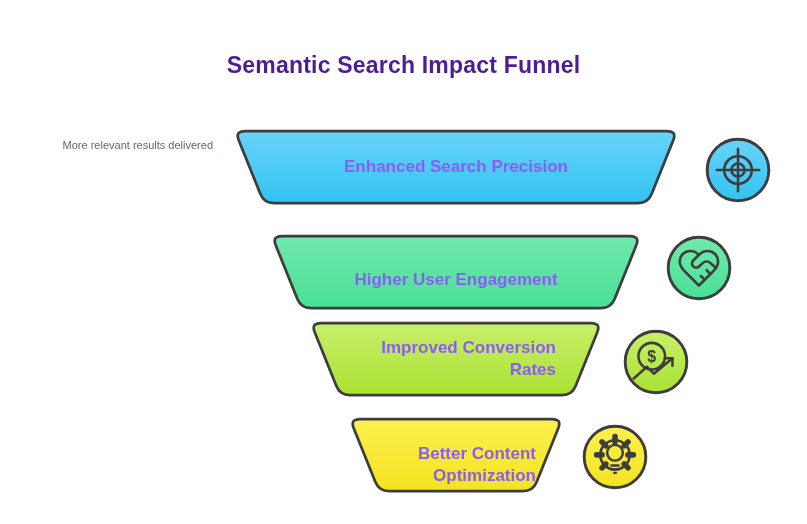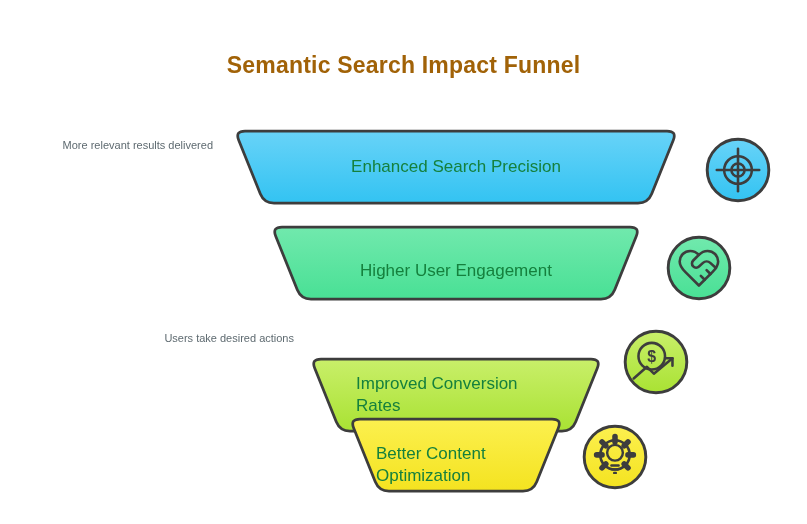--- a/index.html
+++ b/index.html
@@ -1,25 +1,25 @@
 <!DOCTYPE html>
 <html><head>
 <meta charset="utf-8">
 <style>
   html,body{margin:0;padding:0;background:#ffffff;}
   body{width:807px;height:524px;position:relative;overflow:hidden;
        font-family:"Liberation Sans", sans-serif;}
   .canvas{position:absolute;inset:0;}
   .title{position:absolute;top:52px;left:0;width:100%;text-align:center;
-         font-size:23px;font-weight:700;color:#a16207;letter-spacing:.2px;}
+         font-size:23px;font-weight:700;color:#4c1d95;letter-spacing:.2px;}
   .stage{position:absolute;}
   .stage svg{display:block;}
   .stage .stage-text{position:absolute;inset:0;display:flex;align-items:center;
-         justify-content:center;text-align:left;font-size:17px;font-weight:400;
-         color:#15803d;line-height:1.32;}
+         justify-content:center;text-align:right;font-size:17px;font-weight:700;
+         color:#8b5cf6;line-height:1.32;}
   .side-label{position:absolute;text-align:right;font-size:11px;color:#5e6a70;
          line-height:1.28;}
   .icon{position:absolute;width:68px;height:68px;}
   .icon svg{display:block;width:68px;height:68px;}
 </style>
 </head>
 <body>
 
 <div class="canvas">
 
@@ -58,47 +58,46 @@
       <circle cx="32" cy="32" r="29" fill="url(#gb)" stroke="#3d3d3d" stroke-width="2.75"></circle>
       <g stroke="#3d3d3d" stroke-width="2.4" fill="none" stroke-linecap="round">
         <circle cx="32" cy="32" r="13"></circle>
         <circle cx="32" cy="32" r="6.2"></circle>
         <line x1="32" y1="12" x2="32" y2="52"></line>
         <line x1="12" y1="32" x2="52" y2="32"></line>
       </g>
     </svg>
   </div>
 
-  <div class="stage" style="left:270px;top:225px;width:372px;height:92px;">
+  <div class="stage" style="left:270px;top:234px;width:372px;height:92px;">
     <svg width="372" height="76" viewBox="0 0 372 76">
       <path d="M 12 2 H 360 Q 370 2 366.26 11.28 L 344.74 64.72 Q 341 74 331 74 H 41 Q 31 74 27.26 64.72 L 5.74 11.28 Q 2 2 12 2 Z" fill="url(#gg)" stroke="#3d3d3d" stroke-width="2.75" stroke-linejoin="round"></path>
     </svg>
     <div class="stage-text">Higher User Engagement</div>
   </div>
   <div class="icon" style="left:665px;top:234px;">
     <svg viewBox="0 0 64 64">
       <circle cx="32" cy="32" r="29" fill="url(#gg)" stroke="#3d3d3d" stroke-width="2.75"></circle>
       <g transform="translate(10.2,10.5) scale(1.81)" stroke="#3d3d3d" stroke-width="1.35" fill="none" stroke-linecap="round" stroke-linejoin="round">
         <path d="M19 14c1.49-1.46 3-3.21 3-5.5A5.5 5.5 0 0 0 16.5 3c-1.76 0-3 .5-4.5 2-1.5-1.5-2.74-2-4.5-2A5.5 5.5 0 0 0 2 8.5c0 2.3 1.5 4.05 3 5.5l7 7Z"></path>
         <path d="M12 5 9.04 7.96a2.17 2.17 0 0 0 0 3.08c.82.82 2.13.85 3 .07l2.07-1.9a2.82 2.82 0 0 1 3.79 0l2.96 2.66"></path>
         <path d="m18 15-2-2"></path>
         <path d="m15 18-2-2"></path>
       </g>
     </svg>
   </div>
 
-  <div class="stage" style="left:309px;top:321px;width:294px;height:76px;margin-top:36px;">
+  <div class="stage" style="left:309px;top:321px;width:294px;height:76px;">
     <svg width="294" height="76" viewBox="0 0 294 76">
       <path d="M 12 2 H 282 Q 292 2 288.26 11.28 L 266.74 64.72 Q 263 74 253 74 H 41 Q 31 74 27.26 64.72 L 5.74 11.28 Q 2 2 12 2 Z" fill="url(#gl)" stroke="#3d3d3d" stroke-width="2.75" stroke-linejoin="round"></path>
     </svg>
     <div class="stage-text" style="padding:0 40px;">
         <span style="max-width:200px;display:inline-block;">Improved Conversion Rates</span>
       </div>
   </div>
-  <div class="side-label" style="right:513px;top:331px;width:130px;">Users take desired actions</div>
   <div class="icon" style="left:622px;top:328px;">
     <svg viewBox="0 0 64 64">
       <circle cx="32" cy="32" r="29" fill="url(#gl)" stroke="#3d3d3d" stroke-width="2.75"></circle>
       <g stroke="#3d3d3d" stroke-width="2.4" fill="none" stroke-linecap="round" stroke-linejoin="round">
         <circle cx="28" cy="26.5" r="12.5"></circle>
         <polyline points="11,47.5 23.5,36.5 30,43 47.5,28.5"></polyline>
         <polyline points="40.5,28.5 47.5,28.5 47.5,35.5"></polyline>
       </g>
       <text x="28" y="32" text-anchor="middle" font-size="15" font-weight="700" fill="#3d3d3d" font-family="Liberation Sans, sans-serif">$</text>
     </svg>

